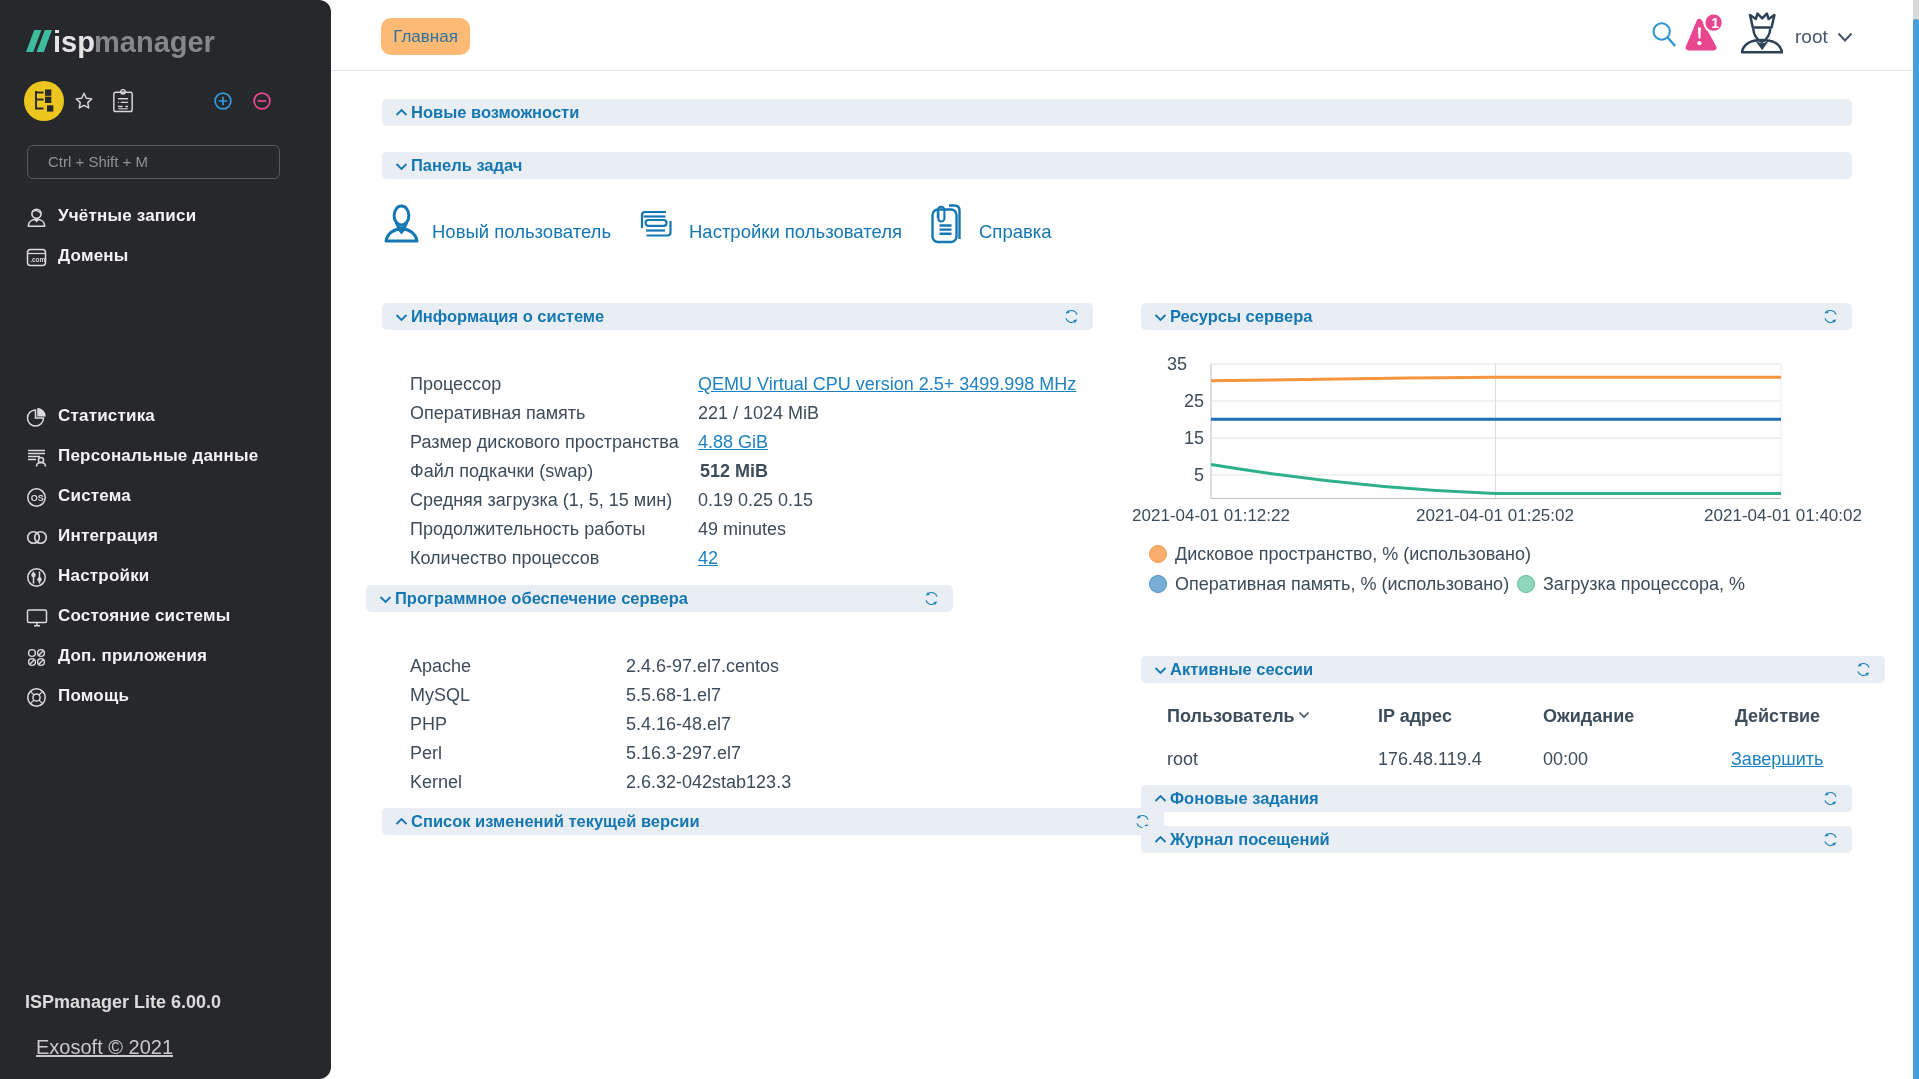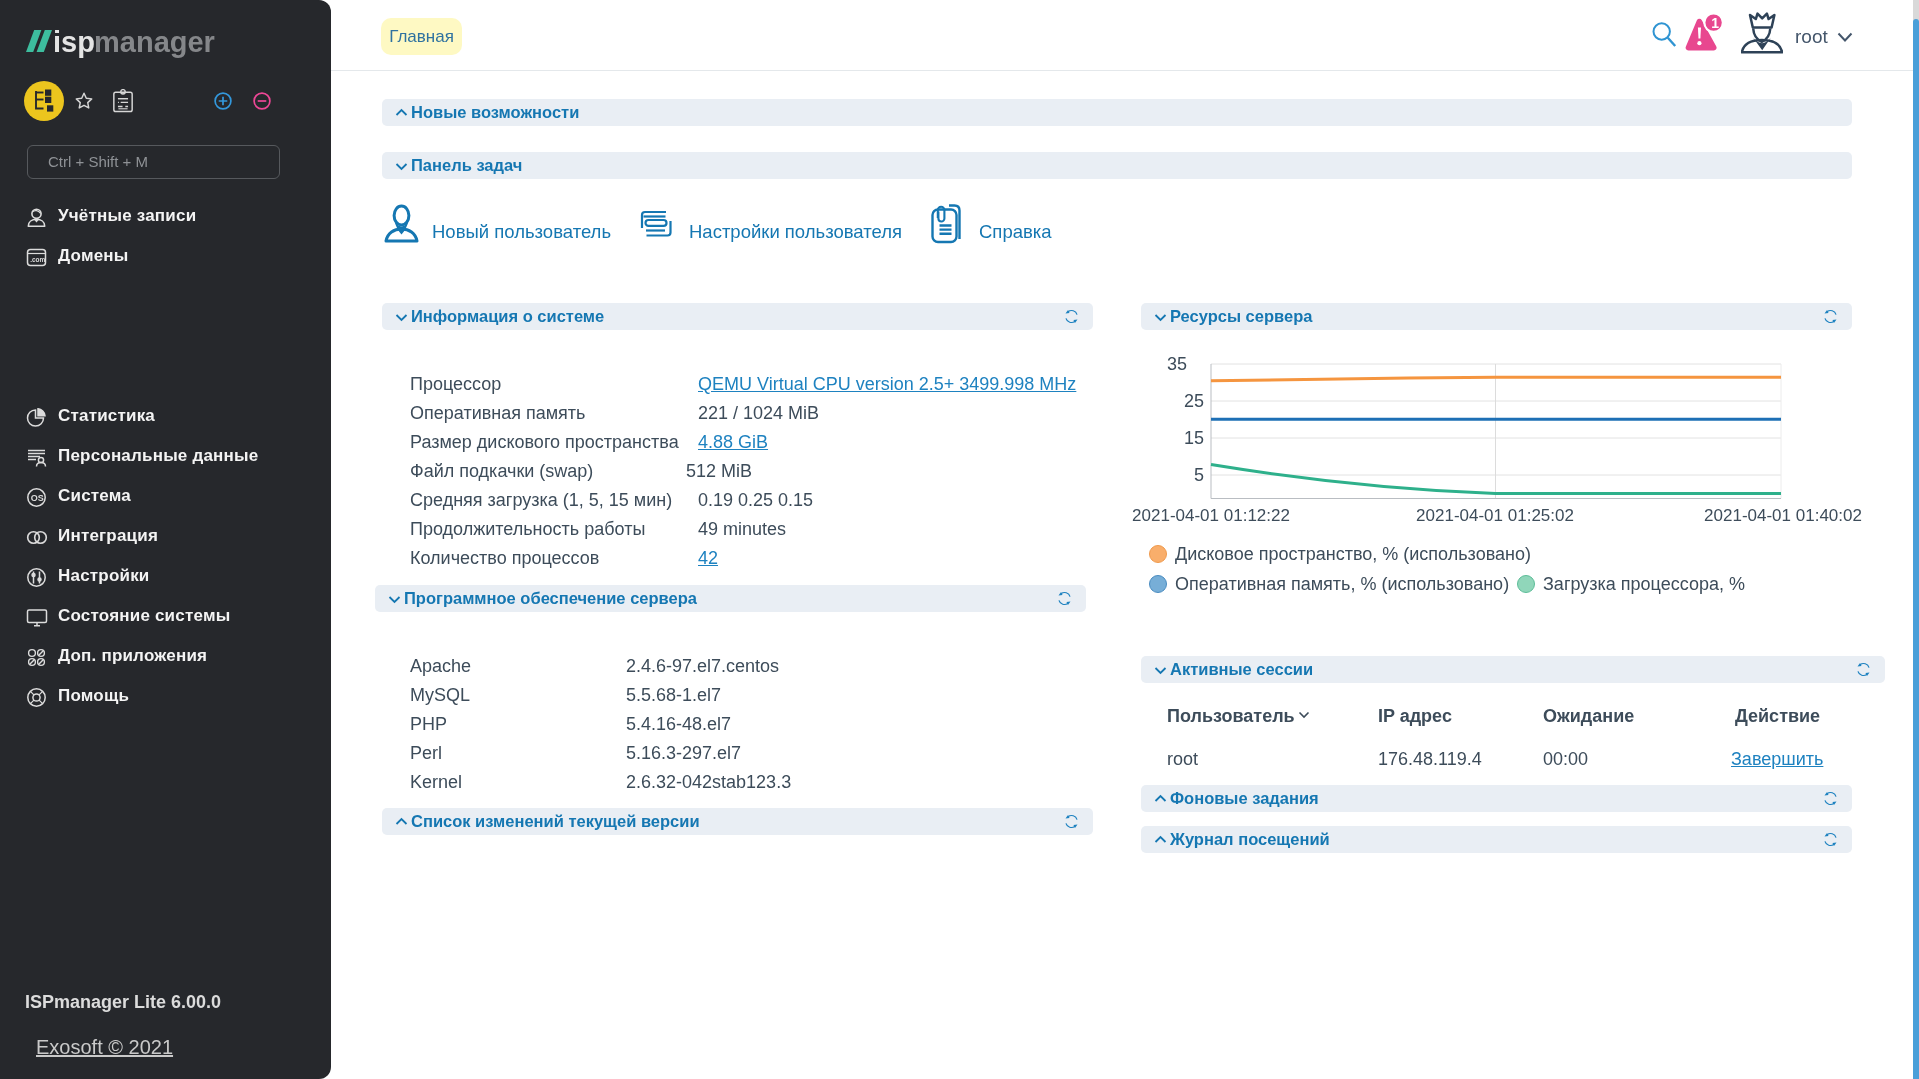--- a/index.html
+++ b/index.html
@@ -11,21 +11,21 @@
 #sb { position:absolute; left:0; top:0; width:331px; height:1079px; background:#26282c; border-radius:0 12px 12px 0; z-index:5; }
 #logo { position:absolute; left:26px; top:24px; }
 #srch { position:absolute; left:27px; top:145px; width:253px; height:34px; border:1px solid #56595d; border-radius:6px; color:#8f9296; font-size:15px; line-height:32px; padding-left:20px; }
 .mi { position:absolute; left:0; width:331px; height:40px; }
 .mi svg { position:absolute; left:26px; top:10px; }
 .mi span { position:absolute; left:58px; top:9px; font-size:17px; font-weight:bold; color:#f4f4f4; white-space:nowrap; letter-spacing:0.2px; }
 #sbf1 { position:absolute; left:25px; top:992px; font-size:18px; font-weight:bold; color:#dcdcdc; }
 #sbf2 { position:absolute; left:36px; top:1036px; font-size:20px; color:#c9c9c9; text-decoration:underline;text-align:right; }
 
 #topbar { position:absolute; left:331px; top:0; width:1588px; height:71px; background:#fff; border-bottom:1px solid #e4e8eb; }
-#pill { position:absolute; left:381px; top:18px; width:81px; height:37px; background:#fef9c3; border-radius:10px; color:#2f72a0; font-size:17px; text-align:center; line-height:37px; }
+#pill { position:absolute; left:381px; top:18px; width:89px; height:37px; background:#fdba74; border-radius:10px; color:#2f72a0; font-size:17px; text-align:center; line-height:37px; }
 
 .hbar { position:absolute; height:27px; background:#e9eef4; border-radius:5px; }
 .hbar .chev { position:absolute; left:13px; top:10px; }
 .hbar .t { position:absolute; left:29px; top:4px; font-size:16.5px; font-weight:bold; color:#1577b2; white-space:nowrap; }
 .hbar .rf { position:absolute; right:14px; top:6px; }
 
 .txt { position:absolute; font-size:18px; line-height:22px; color:#3d4c5a; white-space:nowrap; }
 .lnk { color:#1e82c0; text-decoration:underline; }
 .tasklbl { position:absolute; font-size:18.5px; color:#1577b2; white-space:nowrap; }
 .bold { font-weight:bold; }
@@ -238,29 +238,29 @@
       <path d="M10.1 11.7 L14.4 11.1 L11.7 15.0 Z" fill="#1e82c0" stroke="none"></path>
     </svg>
   </div>
   <span class="txt" style="left:410px;top:373px;">Процессор</span>
   <span class="txt lnk" style="left:698px;top:373px;">QEMU Virtual CPU version 2.5+ 3499.998 MHz</span>
   <span class="txt" style="left:410px;top:402px;">Оперативная память</span>
   <span class="txt" style="left:698px;top:402px;">221 / 1024 MiB</span>
   <span class="txt" style="left:410px;top:431px;">Размер дискового пространства</span>
   <span class="txt lnk" style="left:698px;top:431px;">4.88 GiB</span>
   <span class="txt" style="left:410px;top:460px;">Файл подкачки (swap)</span>
-  <span class="txt" style="left:686px;top:460px;">512 MiB</span>
+  <span class="txt" style="left:700px;top:460px;font-weight:bold;">512 MiB</span>
   <span class="txt" style="left:410px;top:489px;">Средняя загрузка (1, 5, 15 мин)</span>
   <span class="txt" style="left:698px;top:489px;">0.19 0.25 0.15</span>
   <span class="txt" style="left:410px;top:518px;">Продолжительность работы</span>
   <span class="txt" style="left:698px;top:518px;">49 minutes</span>
   <span class="txt" style="left:410px;top:547px;">Количество процессов</span>
   <span class="txt lnk" style="left:698px;top:547px;">42</span>
 
-  <div class="hbar" style="left:375px;top:585px;width:711px;">
+  <div class="hbar" style="left:366px;top:585px;width:587px;">
     <svg class="chev" width="13" height="9" viewBox="0 0 13 9" fill="none" stroke="#1577b2" stroke-width="1.8">
         <path d="M1.5 2 L6.5 7 L11.5 2"></path>
       </svg>
     <span class="t">Программное обеспечение сервера</span>
     <svg class="rf" width="15" height="15" viewBox="0 0 16 16" fill="none" stroke="#1e82c0" stroke-width="1.3">
       <path d="M13.9 6.0 A6 6 0 0 0 4.3 3.0"></path>
         <path d="M2.1 10.0 A6 6 0 0 0 11.7 13.0"></path>
       <path d="M5.9 4.3 L1.6 4.9 L4.3 1.0 Z" fill="#1e82c0" stroke="none"></path>
       <path d="M10.1 11.7 L14.4 11.1 L11.7 15.0 Z" fill="#1e82c0" stroke="none"></path>
     </svg>
@@ -269,21 +269,21 @@
   <span class="txt" style="left:626px;top:655px;">2.4.6-97.el7.centos</span>
   <span class="txt" style="left:410px;top:684px;">MySQL</span>
   <span class="txt" style="left:626px;top:684px;">5.5.68-1.el7</span>
   <span class="txt" style="left:410px;top:713px;">PHP</span>
   <span class="txt" style="left:626px;top:713px;">5.4.16-48.el7</span>
   <span class="txt" style="left:410px;top:742px;">Perl</span>
   <span class="txt" style="left:626px;top:742px;">5.16.3-297.el7</span>
   <span class="txt" style="left:410px;top:771px;">Kernel</span>
   <span class="txt" style="left:626px;top:771px;">2.6.32-042stab123.3</span>
 
-  <div class="hbar" style="left:382px;top:808px;width:711px;">
+  <div class="hbar" style="left:382px;top:808px;width:782px;">
     <svg class="chev" style="top:9px;" width="13" height="9" viewBox="0 0 13 9" fill="none" stroke="#1577b2" stroke-width="1.8">
         <path d="M1.5 7 L6.5 2 L11.5 7"></path>
       </svg>
     <span class="t">Список изменений текущей версии</span>
     <svg class="rf" width="15" height="15" viewBox="0 0 16 16" fill="none" stroke="#1e82c0" stroke-width="1.3">
       <path d="M13.9 6.0 A6 6 0 0 0 4.3 3.0"></path>
         <path d="M2.1 10.0 A6 6 0 0 0 11.7 13.0"></path>
       <path d="M5.9 4.3 L1.6 4.9 L4.3 1.0 Z" fill="#1e82c0" stroke="none"></path>
       <path d="M10.1 11.7 L14.4 11.1 L11.7 15.0 Z" fill="#1e82c0" stroke="none"></path>
     </svg>

